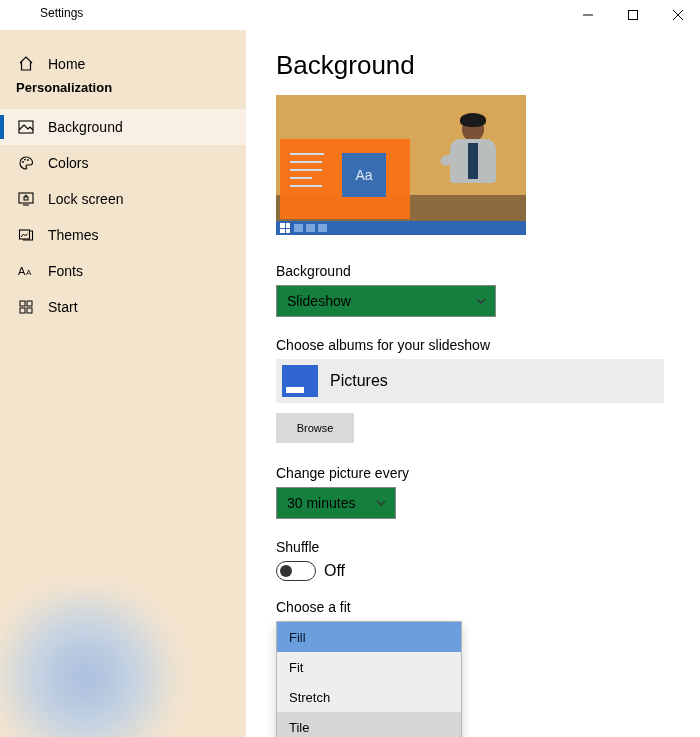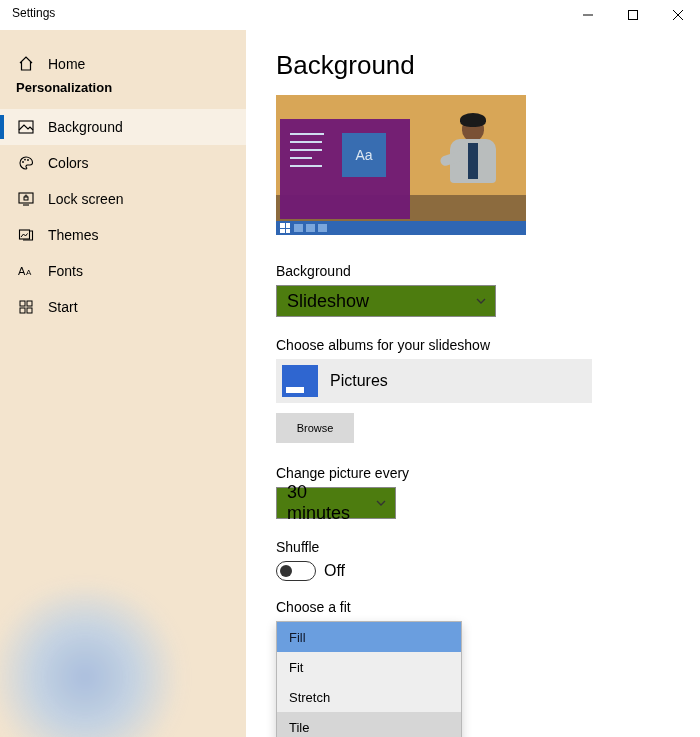--- a/index.html
+++ b/index.html
@@ -1,20 +1,20 @@
 <!DOCTYPE html>
 <html><head>
 <meta charset="utf-8">
 <style>
   * { box-sizing: border-box; margin: 0; padding: 0; font-family: "Segoe UI", Arial, sans-serif; }
   html, body { width: 700px; height: 737px; overflow: hidden; background: #fff; }
   .window { width: 700px; height: 737px; display: flex; flex-direction: column; background: #fff; }
 
   
-  .titlebar { height: 30px; display: flex; align-items: flex-end; justify-content: flex-end; position: relative; }
+  .titlebar { height: 30px; display: flex; align-items: flex-end; justify-content: flex-end; position: relative; margin-left: 28px; }
   .titlebar .title { position: absolute; left: 12px; top: 6px; font-size: 12px; color: #000; }
   .titlebar .ctrl { width: 45px; height: 30px; display: flex; align-items: center; justify-content: center; }
   .titlebar svg { stroke: #000; }
 
   
   .body { flex: 1; display: flex; min-height: 0; }
 
   
   .sidebar { width: 246px; background: #f3e4ce; display: flex; flex-direction: column; padding-top: 18px; position: relative; }
   .home { display: flex; align-items: center; gap: 14px; padding: 8px 0 8px 18px; font-size: 14px; color: #000; }
@@ -43,34 +43,34 @@
   .person { position:absolute; right:30px; top:22px; }
   .head { width:22px; height:24px; background:#7a5135; border-radius:50% 50% 45% 45%; position:relative; }
   .head::after { content:""; position:absolute; top:-4px; left:-2px; width:26px; height:14px; background:#1a1a1a; border-radius:50% 50% 40% 40%; }
   .torso { width:46px; height:44px; background:#b9bdbd; border-radius:10px 10px 4px 4px; margin-top:-2px; margin-left:-12px; position:relative; }
   .torso::before { content:""; position:absolute; left:18px; top:4px; width:10px; height:36px; background:#1f3a5a; }
   .arm { position:absolute; left:-10px; top:14px; width:28px; height:10px; background:#b9bdbd; border-radius:6px; transform:rotate(-18deg); }
   .taskbar { position:absolute; left:0; right:0; bottom:0; height:14px; background:#2f66b3; }
   .taskbar .start { position:absolute; left:4px; top:2px; width:10px; height:10px; display:grid; grid-template-columns:1fr 1fr; grid-template-rows:1fr 1fr; gap:1px; }
   .taskbar .start div { background:#fff; }
   .taskbar .t-icon { position:absolute; top:3px; width:9px; height:8px; background:#7aa6dd; }
-  .overlay { position:absolute; left:4px; bottom:16px; width:130px; height:100px; background:#701a75; opacity:0.96;text-align:right; }
+  .overlay { position:absolute; left:4px; bottom:16px; width:130px; height:80px; background:#f97316; opacity:0.96;text-align:right; }
   .overlay .lines { position:absolute; left:10px; top:14px; }
   .overlay .lines span { display:block; width:32px; height:2px; background:#cfe1f6; margin-bottom:6px; }
   .overlay .lines span:nth-child(1){width:34px}
   .overlay .lines span:nth-child(4){width:22px}
   .overlay .aa { position:absolute; left:62px; top:14px; width:44px; height:44px; background:#326bb5; display:flex; align-items:center; justify-content:center; color:#dce9f8; font-size:14px; }
 
   
   .label { font-size: 14px; margin-bottom: 6px; color:#000; }
-  .select { width: 220px; height: 32px; border:1px solid #888; display:flex; align-items:center; justify-content:space-between; padding:0 8px 0 10px; font-size:18px; margin-bottom: 20px; background:#4d7c0f; }
+  .select { width: 220px; height: 32px; border:1px solid #888; display:flex; align-items:center; justify-content:space-between; padding:0 8px 0 10px; font-size:14px; margin-bottom: 20px; background:#15803d; }
   .select.small { width:120px; }
   .chev { width:12px; height:12px; }
 
-  .album-row { width: 316px; height: 44px; background:#ececec; display:flex; align-items:center; gap:12px; padding-left:6px; margin-top:6px; margin-bottom:10px; }
+  .album-row { width: 388px; height: 44px; background:#ececec; display:flex; align-items:center; gap:12px; padding-left:6px; margin-top:6px; margin-bottom:10px; }
   .album-thumb { width:36px; height:32px; background:#2f66d0; position:relative; }
   .album-thumb::after { content:""; position:absolute; left:4px; bottom:4px; width:18px; height:6px; background:#fff; }
   .browse-btn { width:78px; height:30px; background:#d9d9d9; border:none; font-size:11px; margin-bottom:22px; cursor:pointer; }
 
   .toggle-row { display:flex; align-items:center; gap:8px; margin-bottom:18px; margin-top:4px;}
   .toggle { width:40px; height:20px; border:1px solid #333; border-radius:10px; position:relative; background:#fff; }
   .toggle .knob { position:absolute; left:3px; top:3px; width:12px; height:12px; border-radius:50%; background:#333; }
 
   .dropdown { width:186px; border:1px solid #b8b8b8; background:#eeeeee; box-shadow:0 4px 10px rgba(0,0,0,0.18); margin-top:4px; }
   .dropdown .opt { height:30px; display:flex; align-items:center; padding-left:12px; font-size:13px; color:#000; }

